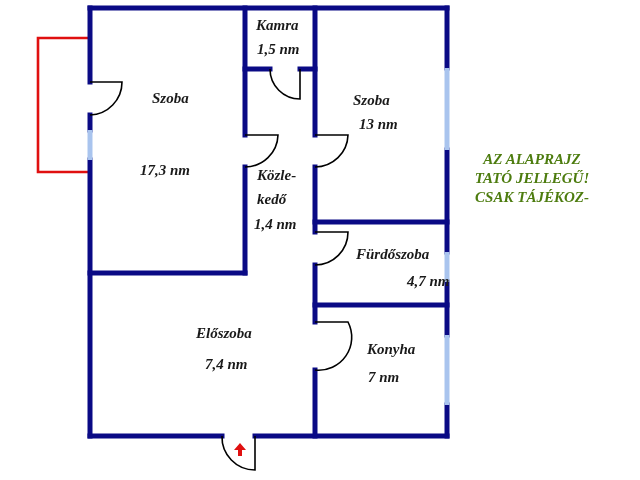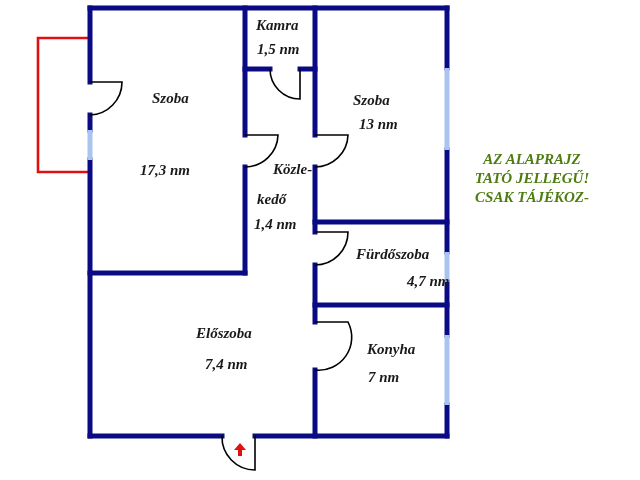--- a/index.html
+++ b/index.html
@@ -108,21 +108,21 @@
 
 <div class="room-label" style="left:152px; top:91px;">Szoba</div>
 <div class="room-label" style="left:140px; top:129px;margin-top:34px;">17,3 nm</div>
 
 <div class="room-label" style="left:256px; top:18px;">Kamra</div>
 <div class="room-label" style="left:257px; top:42px;">1,5 nm</div>
 
 <div class="room-label" style="left:353px; top:93px;">Szoba</div>
 <div class="room-label" style="left:359px; top:117px;">13 nm</div>
 
-<div class="room-label" style="left:257px; top:162px;margin-left:16px;">Közle-</div>
+<div class="room-label" style="left:257px; top:168px;">Közle-</div>
 <div class="room-label" style="left:257px; top:192px;">kedő</div>
 <div class="room-label" style="left:254px; top:217px;">1,4 nm</div>
 
 <div class="room-label" style="left:356px; top:247px;">Fürdőszoba</div>
 <div class="room-label" style="left:371px; top:274px;margin-left:36px;">4,7 nm</div>
 
 <div class="room-label" style="left:196px; top:326px;">Előszoba</div>
 <div class="room-label" style="left:205px; top:357px;">7,4 nm</div>
 
 <div class="room-label" style="left:367px; top:342px;">Konyha</div>

